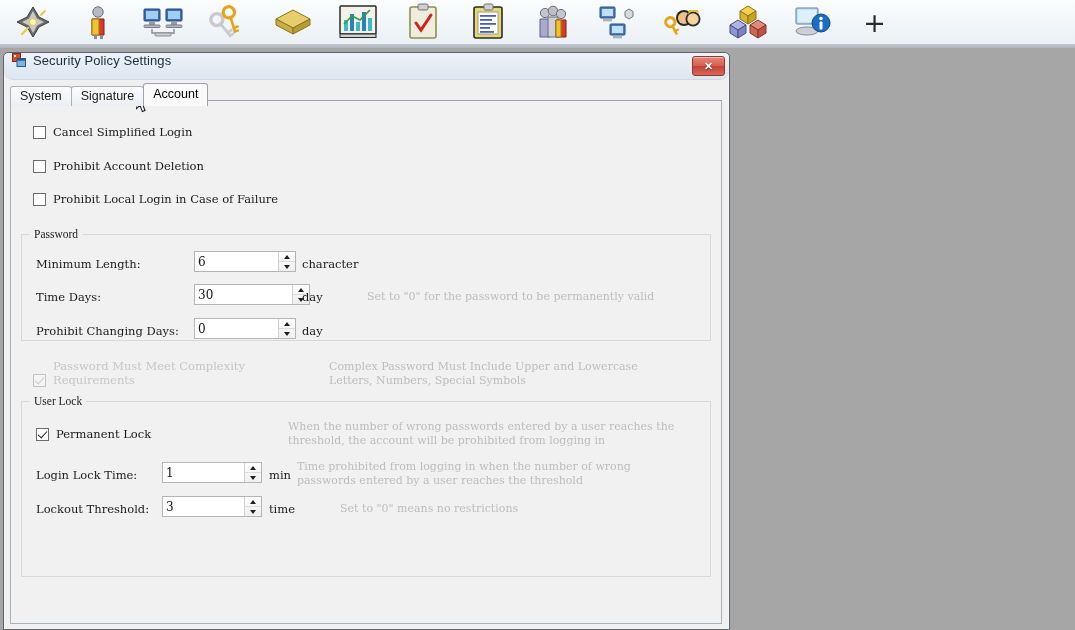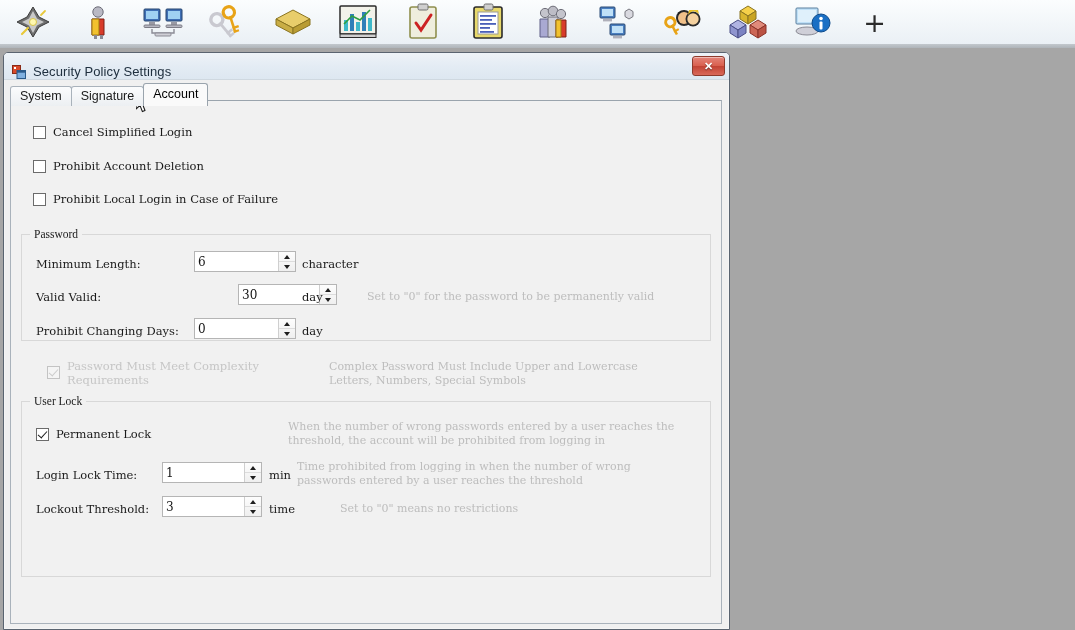--- a/index.html
+++ b/index.html
@@ -44,21 +44,21 @@
     background: #f0f0f0;
     border: 1px solid #5a6470;
     border-top-left-radius: 5px; border-top-right-radius: 5px;
     box-shadow: 0 0 0 1px rgba(255,255,255,0.35) inset;
   }
   .titlebar {
     position: relative; height: 26px;
     background: linear-gradient(to bottom,#eef3f8 0%, #e4ecf4 50%, #dde7f1 100%);
     border-top-left-radius: 4px; border-top-right-radius: 4px;
     border-bottom: 1px solid #cfd8e0;
-    display:flex; align-items:flex-end;
+    display:flex; align-items:flex-start;border-radius:9px;
   }
   .title-icon { margin-left: 8px; width: 14px; height: 14px; }
   .title-text {
     margin-left: 7px; font-size: 13px; color: #20303f;
     font-family: "Liberation Sans", sans-serif;
     letter-spacing: .1px;
   }
   .close-btn {
     position: absolute; right: 4px; top: 3px;
     width: 31px; height: 18px;
@@ -417,22 +417,22 @@
             <div>
                 <i class="arrow-up"></i>
               </div>
             <div>
                 <i class="arrow-dn"></i>
               </div>
           </span>
         </div>
         <span class="unit body-txt" style="left:280px; top:22px;">character</span>
 
-        <span class="field-label body-txt" style="left:14px; top:55px;">Valid Valid:</span>
-        <div class="spin" style="left:172px; top:49px; width:99px; height:21px;margin-left:44px;">
+        <span class="field-label body-txt" style="left:14px; top:55px;">Time Days:</span>
+        <div class="spin" style="left:172px; top:49px; width:116px; height:21px;">
           <span class="val">30</span>
           <span class="btns">
             <div>
                 <i class="arrow-up"></i>
               </div>
             <div>
                 <i class="arrow-dn"></i>
               </div>
           </span>
         </div>
@@ -447,21 +447,21 @@
                 <i class="arrow-up"></i>
               </div>
             <div>
                 <i class="arrow-dn"></i>
               </div>
           </span>
         </div>
         <span class="unit body-txt" style="left:280px; top:89px;">day</span>
       </div>
 
-      <div class="cbrow" style="left:36px; top:259px; align-items:flex-start;">
+      <div class="cbrow" style="left:22px; top:259px; align-items:flex-end;">
         <span class="cbox disabled checked" style="margin-top:6px;"></span>
         <span class="cblabel body-txt dis" style="white-space:pre-line; line-height:13.5px; color:#c6c6c6;">Password Must Meet Complexity
 Requirements</span>
       </div>
       <div class="hint" style="position:absolute; left:318px; top:259px; width:360px;">Complex Password Must Include Upper and Lowercase
 Letters, Numbers, Special Symbols</div>
 
       <div class="group" style="left:10px; top:300px; width:690px; height:176px;">
         <span class="group-title">User Lock</span>
 

